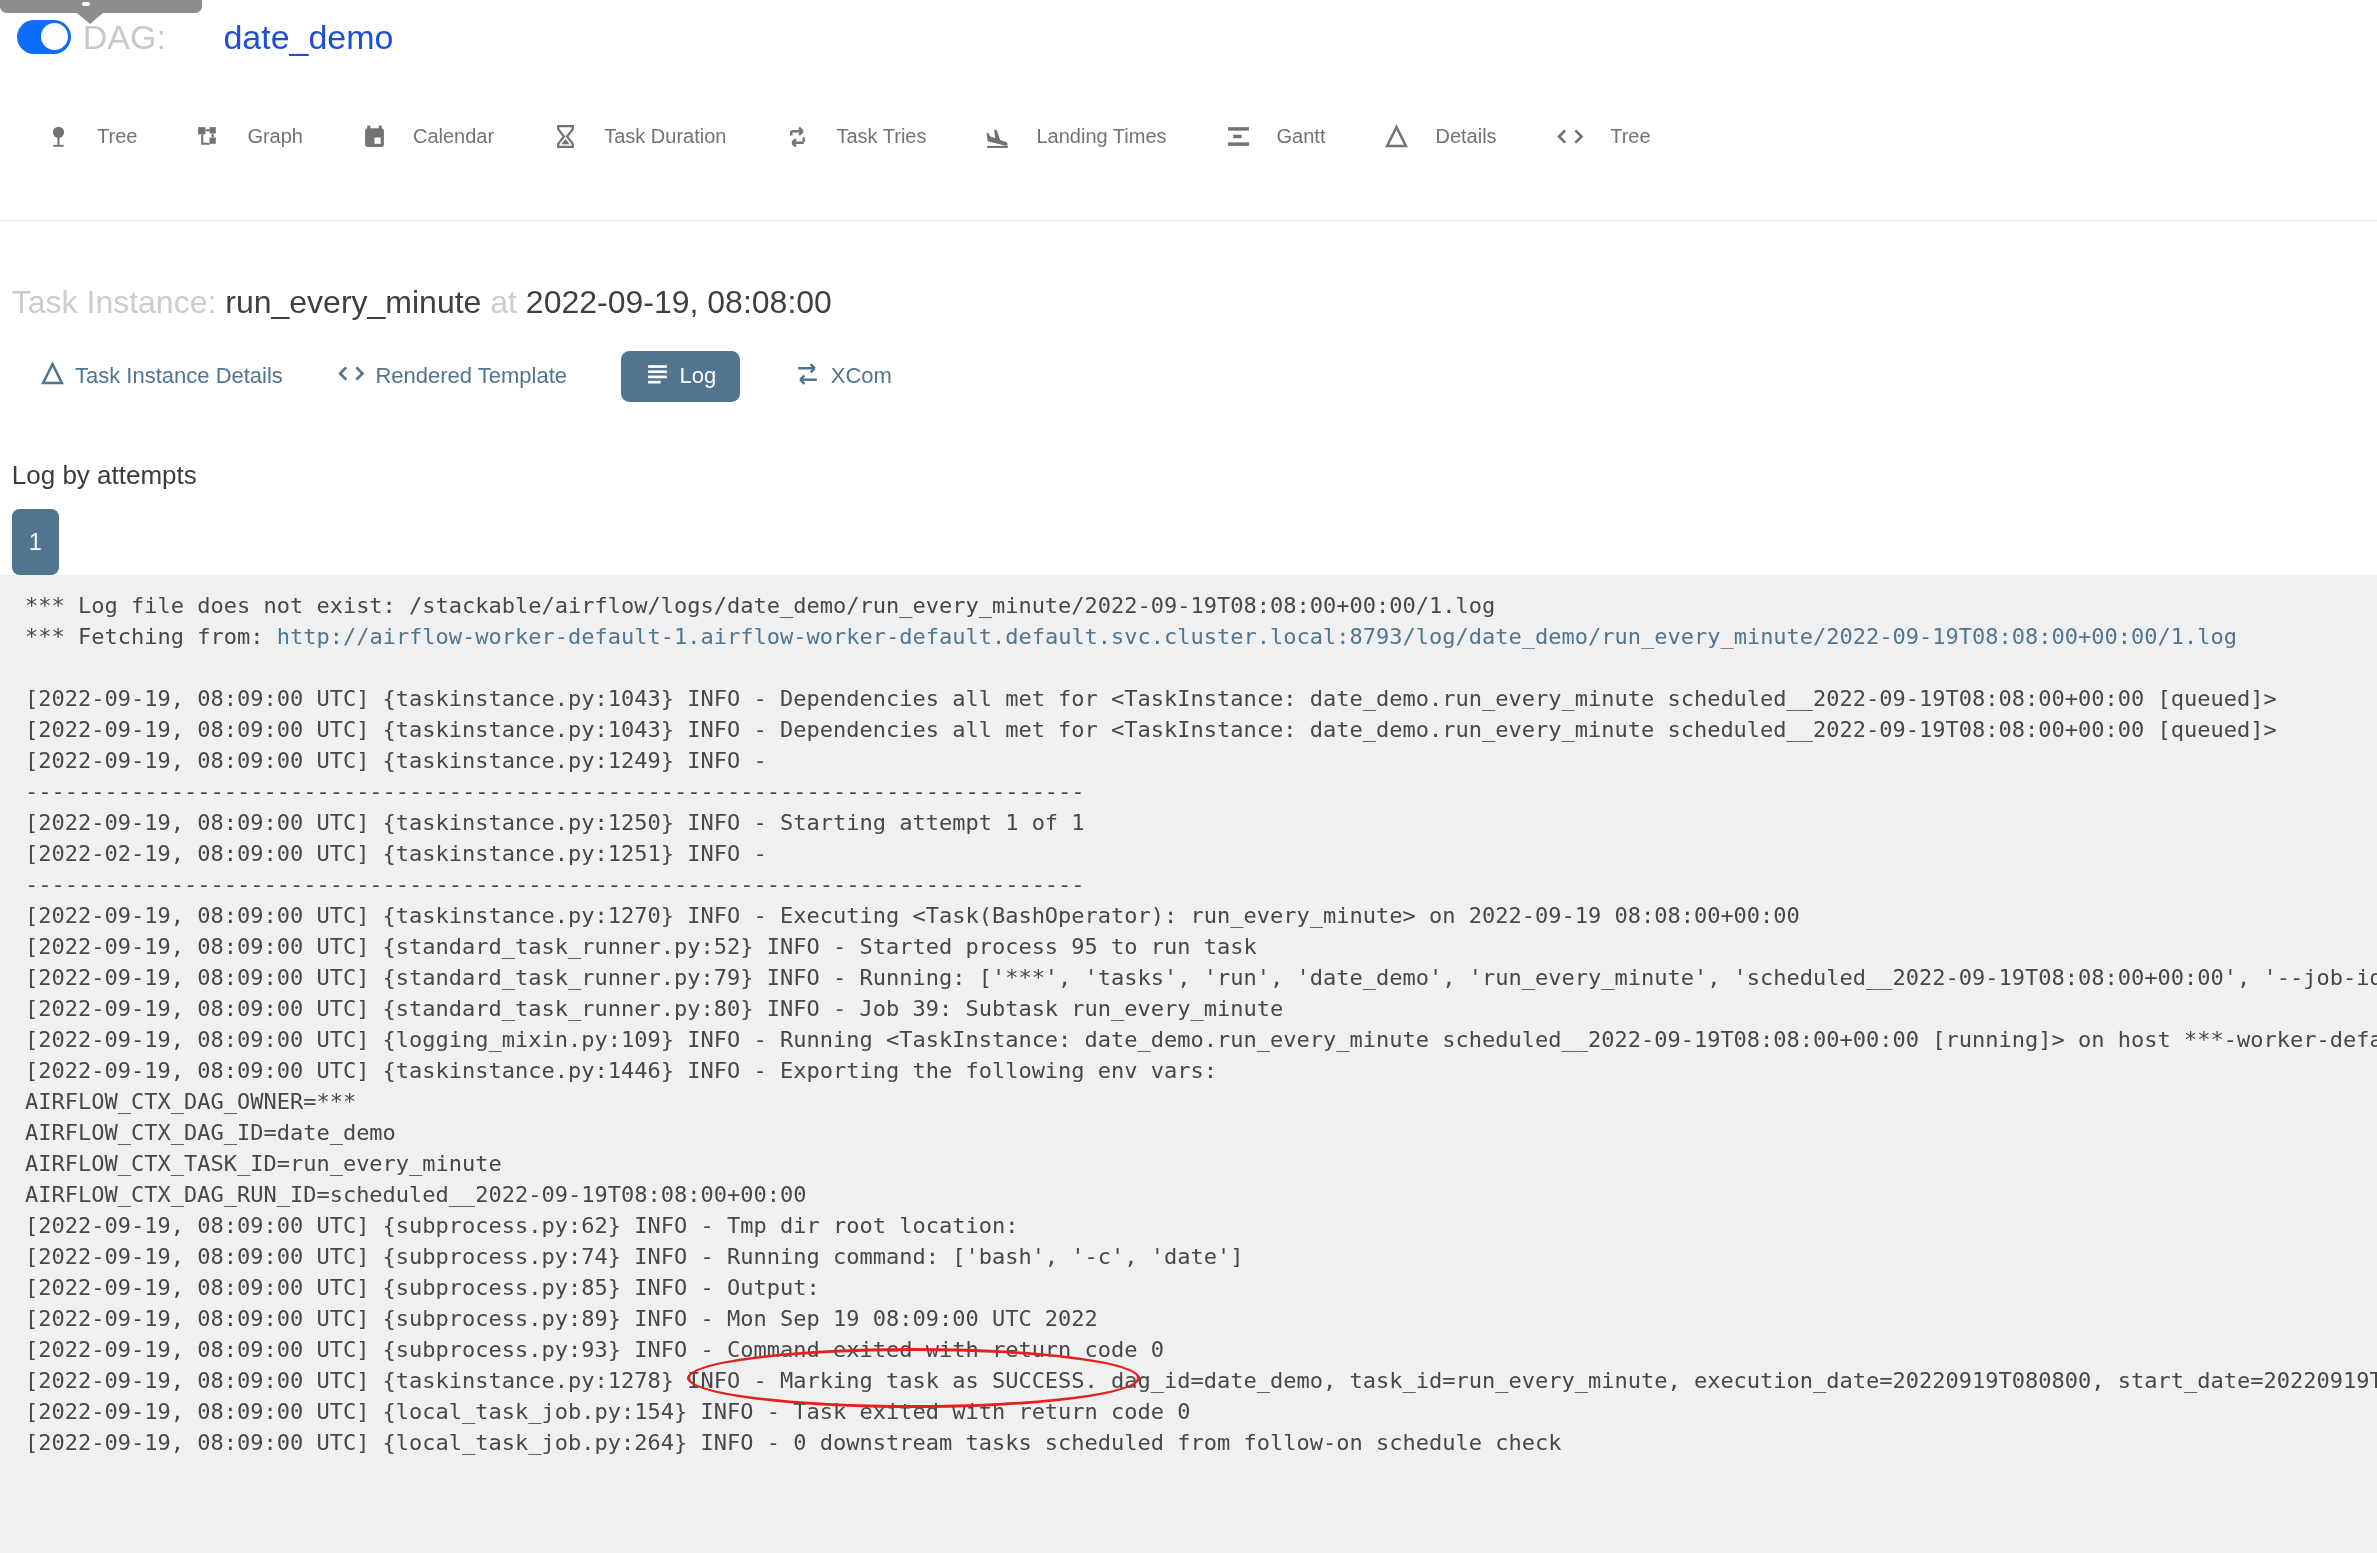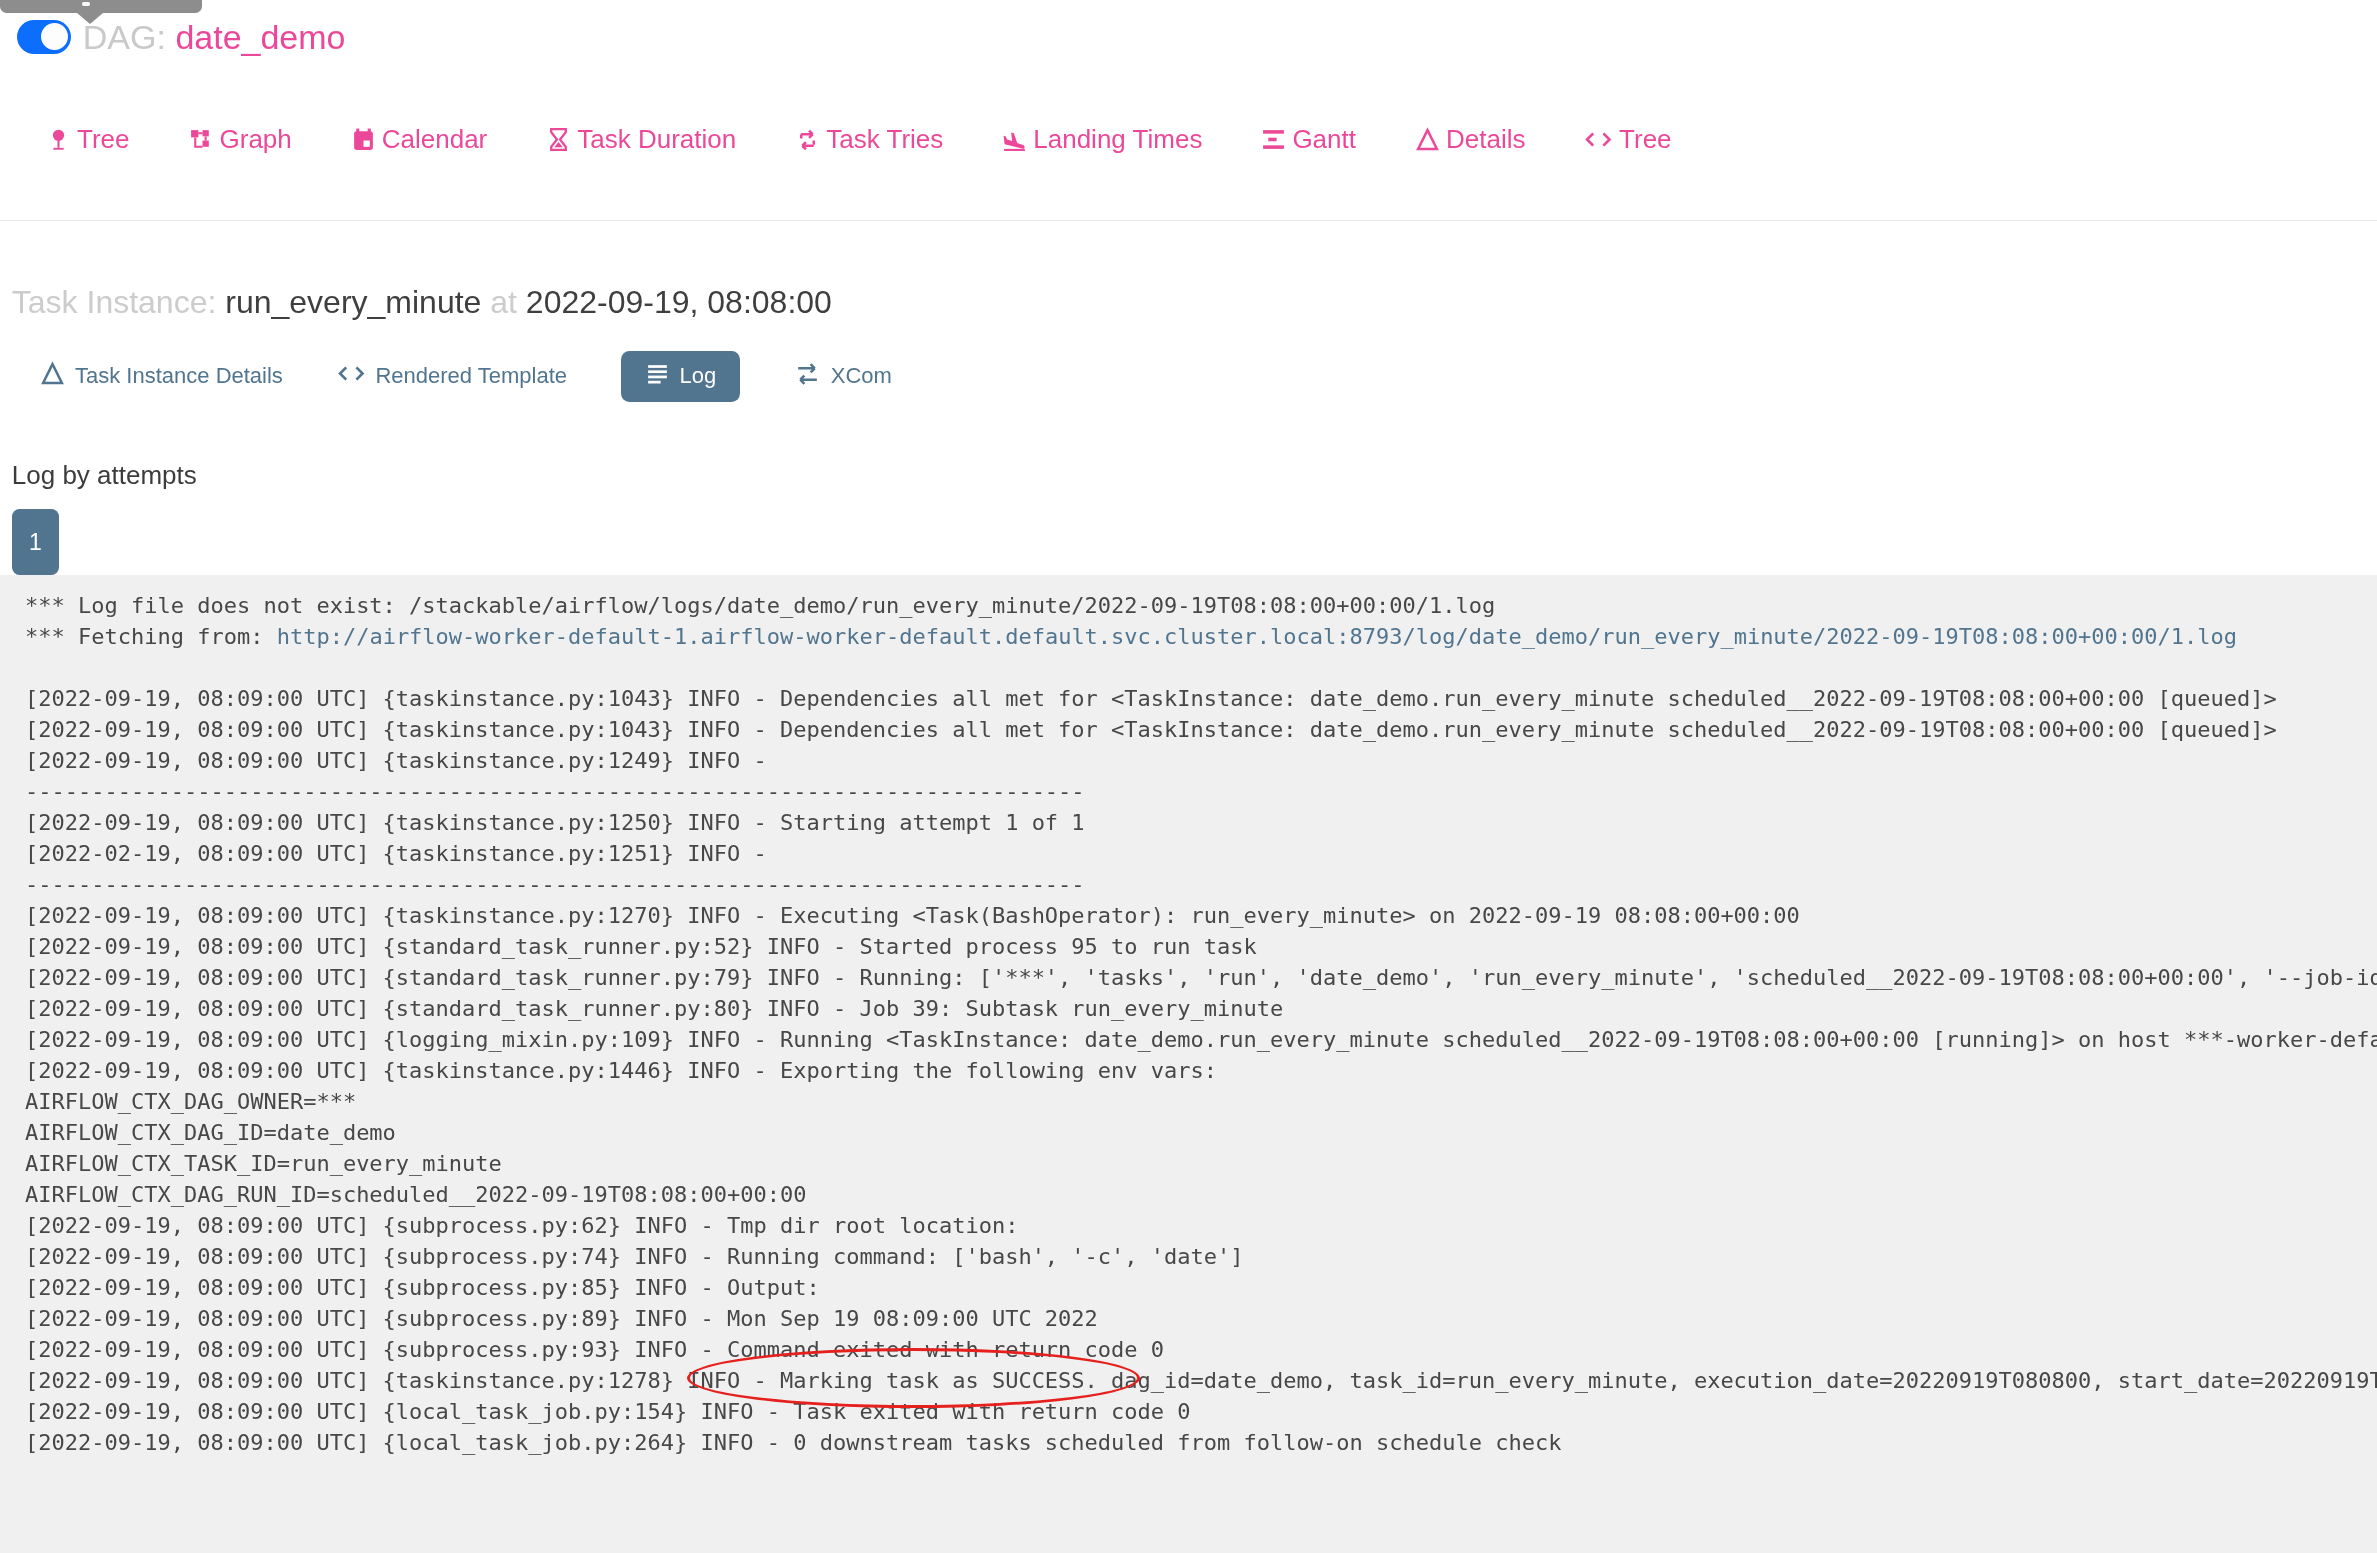--- a/index.html
+++ b/index.html
@@ -9,25 +9,25 @@
   .tip-bubble{position:absolute;left:0;top:0;width:202px;height:12.6px;background:#8d8d8d;border-radius:0 0 6.7px 6.7px;}
   .tip-dot{position:absolute;left:82px;top:1.7px;width:8.4px;height:4.2px;background:#f7f7f7;border-radius:1.7px;}
   .tip-arrow{position:absolute;left:77px;top:12.6px;width:0;height:0;border-left:13.4px solid transparent;border-right:13.4px solid transparent;border-top:11.8px solid #8d8d8d;}
 
   
   .header{position:absolute;left:17px;top:18.5px;display:flex;align-items:center;gap:11.8px;}
   .toggle{position:relative;width:54px;height:34px;border-radius:17px;background:#0d6efd;flex:0 0 auto;cursor:pointer;}
   .toggle .knob{position:absolute;right:3.4px;top:3.4px;width:27px;height:27px;border-radius:50%;background:#fdfdfd;}
   .dag-title{font-size:34px;line-height:37px;white-space:nowrap;}
   .dag-label{color:#c9c9c9;}
-  .dag-name{color:#ec4899;}
+  .dag-name{color:#1d4ed8;margin-left:48px;}
 
   
   .nav-row{position:absolute;left:46px;top:124px;display:flex;align-items:center;gap:59px;}
-  .nav-item{display:flex;align-items:center;gap:6px;color:#ec4899;font-size:26px;text-decoration:none;cursor:pointer;white-space:nowrap;}
+  .nav-item{display:flex;align-items:center;gap:26px;color:#737373;font-size:20px;text-decoration:none;cursor:pointer;white-space:nowrap;}
   .nav-item svg{display:block;}
   .divider{position:absolute;left:0;top:220px;width:2377px;height:0;border-top:1.7px solid #e9e9e9;}
 
   
   .ti-title{position:absolute;left:11.8px;top:284px;font-size:32px;white-space:nowrap;}
   .ti-muted{color:#cccccc;}
   .ti-strong{color:#3f3f3f;}
 
   
   .subtabs{position:absolute;left:40px;top:343px;display:flex;align-items:center;gap:54px;height:66px;}

